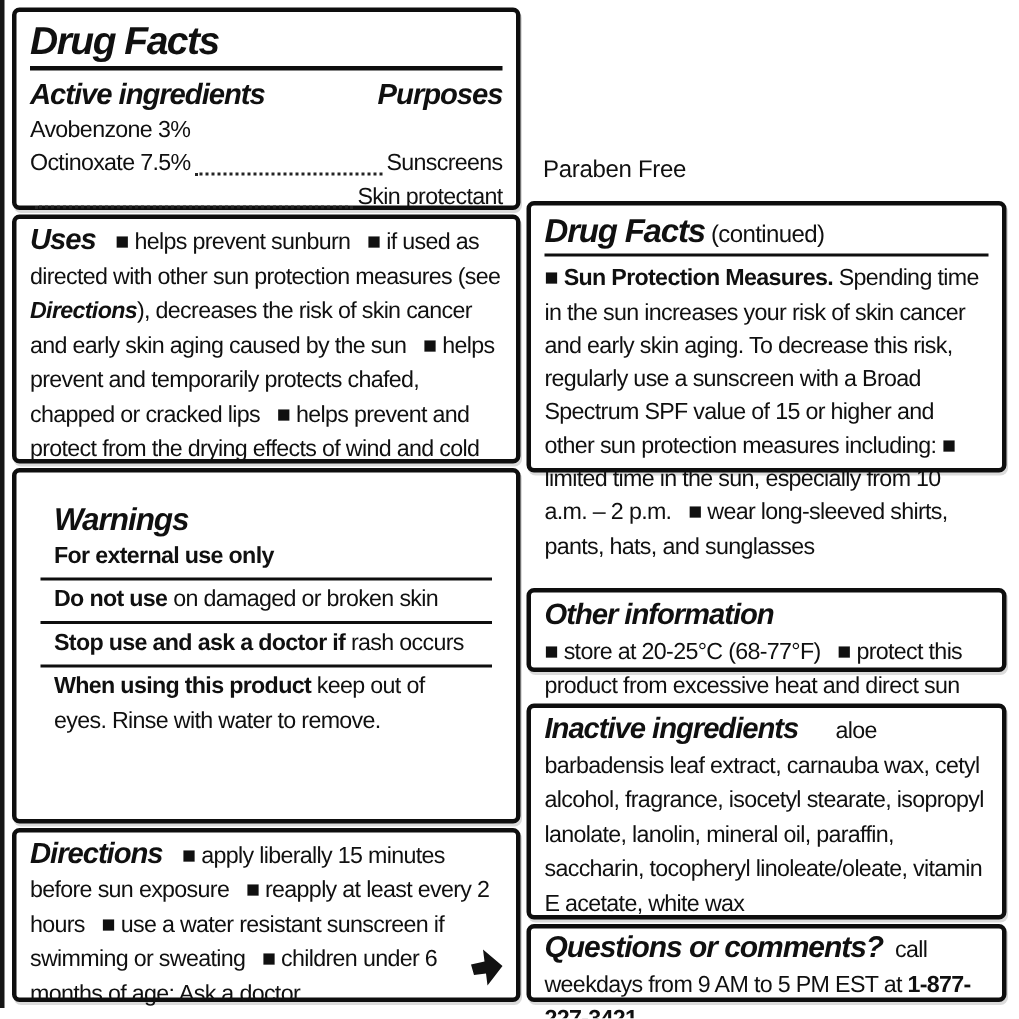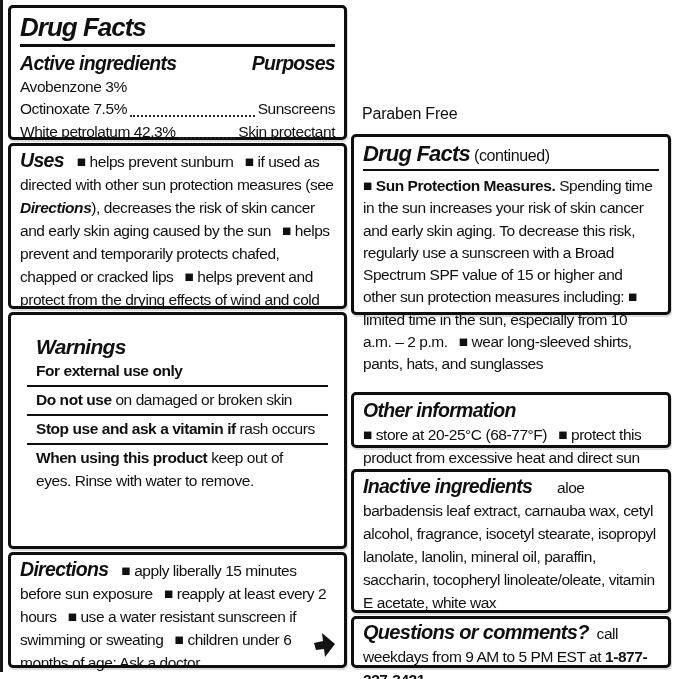--- a/index.html
+++ b/index.html
@@ -51,40 +51,39 @@
     </div>
     <div class="ai-row">
       <span>Avobenzone 3%</span>
     </div>
     <div class="ai-row">
       <span>Octinoxate 7.5%</span>
       <span class="leader"></span>
       <span>Sunscreens</span>
     </div>
     <div class="ai-row">
-      <span>White petrolatum 42.3%</span>
       <span class="leader"></span>
       <span>Skin protectant</span>
     </div>
   </div>
 
   <div class="box pad body-text" style="left:8px; top:143px; width:339px; height:166px;">
     <span class="h-inline">Uses</span><span>■ helps prevent sunburn  ■ if used as directed with other sun protection measures (see </span><span class="ital-b">Directions</span><span>), decreases the risk of skin cancer and early skin aging caused by the sun  ■ helps prevent and temporarily protects chafed, chapped or cracked lips  ■ helps prevent and protect from the drying effects of wind and cold weather</span>
   </div>
 
   <div class="box warn-rows body-text" style="left:8px; top:312px; width:339px; height:237px; padding:16px;">
     <div class="wrow">
       <div class="h-line" style="font-size:21px;">Warnings</div>
       <div class="b">For external use only</div>
     </div>
     <div class="wrow">
       <span class="b">Do not use</span><span> on damaged or broken skin</span>
     </div>
     <div class="wrow">
-      <span class="b">Stop use and ask a vitamin if</span><span> rash occurs</span>
+      <span class="b">Stop use and ask a doctor if</span><span> rash occurs</span>
     </div>
     <div class="wrow">
       <span class="b">When using this product</span><span> keep out of eyes. Rinse with water to remove.</span>
     </div>
   </div>
 
   <div class="box pad body-text dir-box" style="left:8px; top:552px; width:339px; height:116px;">
     <span class="h-inline">Directions</span><span>■ apply liberally 15 minutes before sun exposure  ■ reapply at least every 2 hours  ■ use a water resistant sunscreen if swimming or sweating  ■ children under 6 months of age: Ask a doctor</span>
     <svg class="arrow" width="24" height="30" viewBox="0 0 24 30">
       <polygon points="1,13 10,11 9,3 22,14 12,27 11,19 3,20" fill="#121212"></polygon>

